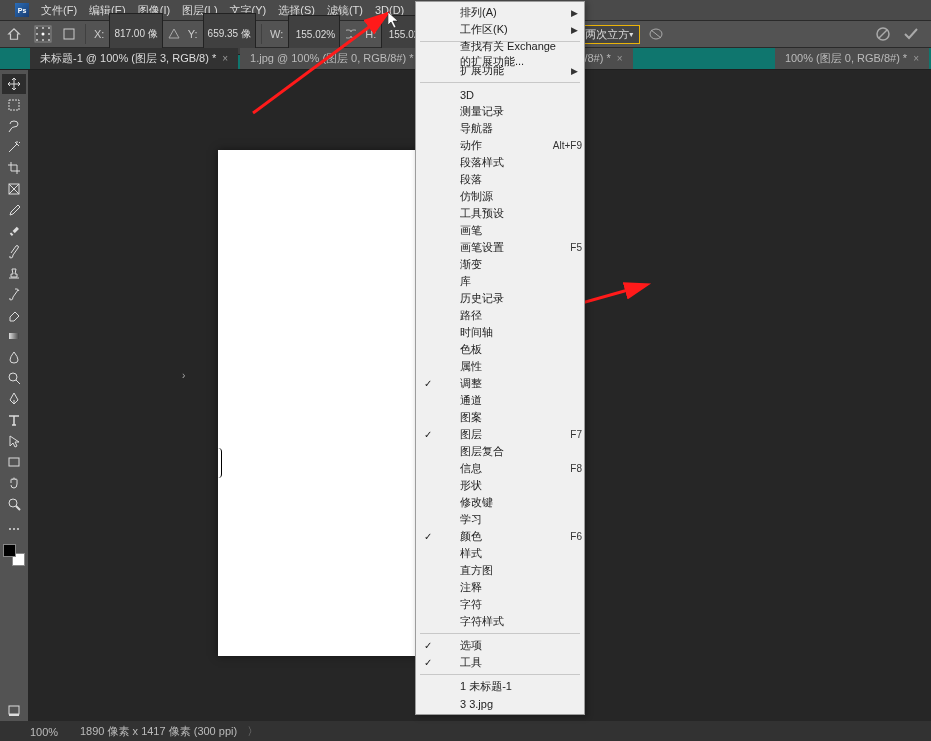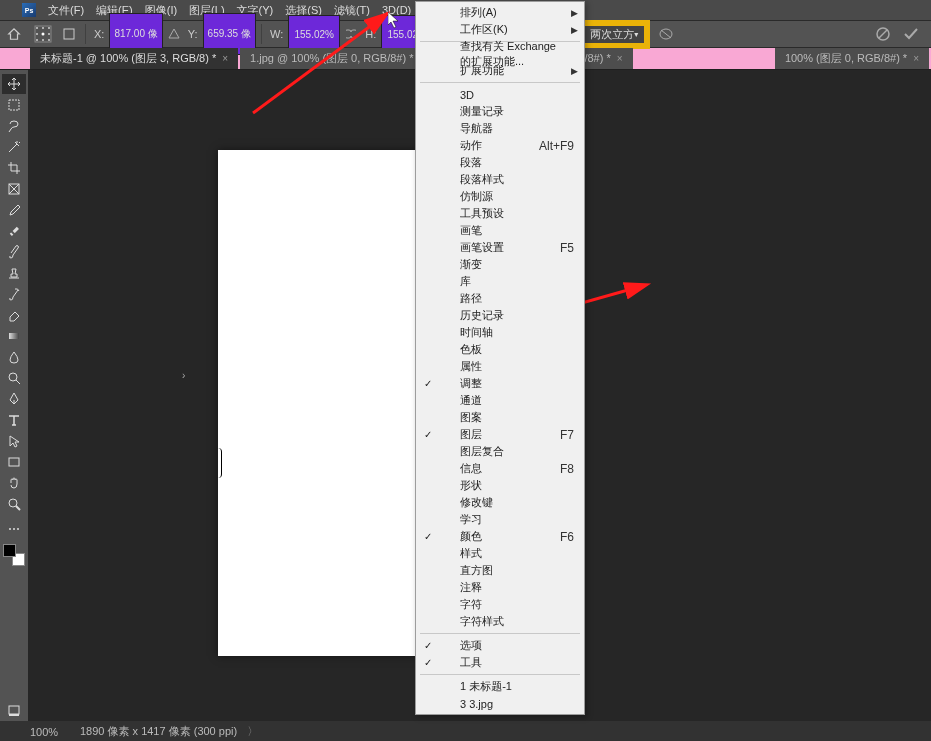--- a/index.html
+++ b/index.html
@@ -1,34 +1,34 @@
 <!DOCTYPE html>
 <html><head>
   <meta charset="utf-8">
   <style>
     * { margin: 0; padding: 0; box-sizing: border-box; font-family: "Microsoft YaHei", Arial, sans-serif; font-size: 11px; user-select: none; }
     body { width: 931px; height: 741px; background: #323232; overflow: hidden; position: relative; }
     
-    .menubar { height: 20px; background: #4a4a4a; display: flex; align-items: center; padding-left: 22px; }
+    .menubar { height: 20px; background: #4a4a4a; display: flex; align-items: center; padding-left: 15px; }
     .menubar .logo { width: 14px; height: 14px; background: linear-gradient(135deg,#2a6db8,#1a3c70); margin-right: 6px; display:flex;align-items:center;justify-content:center; color:#fff; font-size:7px; font-weight:bold;}
     .menubar .mitem { color: #ddd; padding: 2px 6px; cursor: pointer; }
     .menubar .mitem.active { background:#2d2d2d; }
     
     .optbar { height: 28px; background: #535353; display: flex; align-items: center; padding-left: 6px; gap: 2px; color: #ccc; border-top:1px solid #2a2a2a; border-bottom:1px solid #2a2a2a; }
     .optbar .home-icon{width:16px;height:16px;display:flex;align-items:center;justify-content:center;color:#ccc;margin-right:6px}
     .optbar .seg{display:flex;align-items:center;padding:0 4px}
     .optbar .lbl{color:#ccc;margin:0 3px}
-    .optbar .val{background:#6d28d9;border:1px solid #222;color:#ddd;padding:13px 4px;min-width:52px;text-align:center;font-size:10px}
+    .optbar .val{background:#404040;border:1px solid #222;color:#ddd;padding:13px 4px;min-width:52px;text-align:right;font-size:10px}
     .optbar .link-icon{width:14px;height:18px;color:#aaa;margin:0 2px;display:flex;align-items:center;justify-content:center}
     .optbar .sep{width:1px;height:20px;background:#404040;margin:0 3px}
-    .optbar .dd{background:#444;border:6px solid #eab308;color:#ddd;padding:1px 6px;min-width:58px;display:flex;justify-content:space-between;align-items:center}
+    .optbar .dd{background:#444;border:1px solid #eab308;color:#ddd;padding:1px 6px;min-width:58px;display:flex;justify-content:space-between;align-items:center}
     .optbar .right{margin-left:auto;display:flex;gap:12px;padding-right:12px}
     .optbar .ico{width:16px;height:16px;color:#aaa;display:flex;align-items:center;justify-content:center}
     
-    .tabbar { height: 22px; background: #f9a8d4; display: flex; align-items: center; padding-left: 30px; border-bottom:1px solid #1f1f1f}
+    .tabbar { height: 22px; background: #0f766e; display: flex; align-items: center; padding-left: 30px; border-bottom:1px solid #1f1f1f}
     .tab { background: #323232; color:#ddd; padding: 3px 10px; margin-right:2px; font-size:10px; display:flex; align-items:center; gap:6px; cursor:pointer}
     .tab.inactive{background:#4d4d4d;color:#bbb}
     .tab .close{color:#999;font-size:10px}
     
     .workarea { position:absolute; top:70px; left:0; right:0; bottom:20px; background:#262626; display:flex;}
     .toolbox { width:28px; background:#535353; display:flex; flex-direction:column; align-items:center; padding-top:4px; gap:1px;}
     .tool { width:24px;height:20px;display:flex;align-items:center;justify-content:center;color:#ddd;cursor:pointer}
     .tool.active{background:#2d2d2d}
     .swatch{width:22px;height:22px;position:relative;margin-top:4px}
     .swatch .fg{width:13px;height:13px;background:#000;border:1px solid #888;position:absolute;top:0;left:0;z-index:2}
@@ -38,21 +38,21 @@
     .canvas-area{flex:1;background:#262626;position:relative;overflow:hidden}
     .canvas{position:absolute;left:190px;top:80px;width:232px;height:506px;background:#fff;box-shadow:0 0 8px rgba(0,0,0,.5)}
     .canvas .edge{position:absolute;left:0;top:298px;width:4px;height:30px;border-right:1px solid #000;border-radius:0 15px 15px 0}
     
     .statusbar{position:absolute;left:30px;bottom:2px;color:#bbb;font-size:10px;display:flex;gap:10px;align-items:center}
     .statusbar .zoom{min-width:40px}
     
     .dropdown{position:absolute;left:415px;top:1px;width:170px;background:#f0f0f0;border:1px solid #9c9c9c;box-shadow:2px 2px 6px rgba(0,0,0,.3);padding:2px 0;z-index:100}
     .dropdown .row{display:flex;align-items:center;height:17px;padding:0 20px 0 44px;color:#222;cursor:pointer;position:relative;font-size:11px}
     .dropdown .row .sub-arrow{position:absolute;right:6px;font-size:9px;color:#333}
-    .dropdown .row .sc{position:absolute;right:10px;color:#333;font-size:12px}
+    .dropdown .row .sc{position:absolute;right:2px;color:#333;font-size:10px}
     .dropdown .row .chk{position:absolute;left:8px;font-size:10px}
     .dropdown .divider{height:1px;background:#c8c8c8;margin:3px 4px}
 
     .arrow{position:absolute;z-index:50}
     .arrow svg{overflow:visible}
     
     .cursor{position:absolute;left:388px;top:12px;z-index:200;pointer-events:none}
   </style>
 </head>
 <body>
@@ -353,24 +353,24 @@
         <span>测量记录</span>
       </div>
       <div class="row">
         <span>导航器</span>
       </div>
       <div class="row">
         <span>动作</span>
         <span class="sc">Alt+F9</span>
       </div>
       <div class="row">
+        <span>段落样式</span>
+      </div>
+      <div class="row">
         <span>段落</span>
-      </div>
-      <div class="row">
-        <span>段落样式</span>
       </div>
       <div class="row">
         <span>仿制源</span>
       </div>
       <div class="row">
         <span>工具预设</span>
       </div>
       <div class="row">
         <span>画笔</span>
       </div>
@@ -378,24 +378,24 @@
         <span>画笔设置</span>
         <span class="sc">F5</span>
       </div>
       <div class="row">
         <span>渐变</span>
       </div>
       <div class="row">
         <span>库</span>
       </div>
       <div class="row">
+        <span>历史记录</span>
+      </div>
+      <div class="row">
         <span>路径</span>
-      </div>
-      <div class="row">
-        <span>历史记录</span>
       </div>
       <div class="row">
         <span>时间轴</span>
       </div>
       <div class="row">
         <span>色板</span>
       </div>
       <div class="row">
         <span>属性</span>
       </div>

